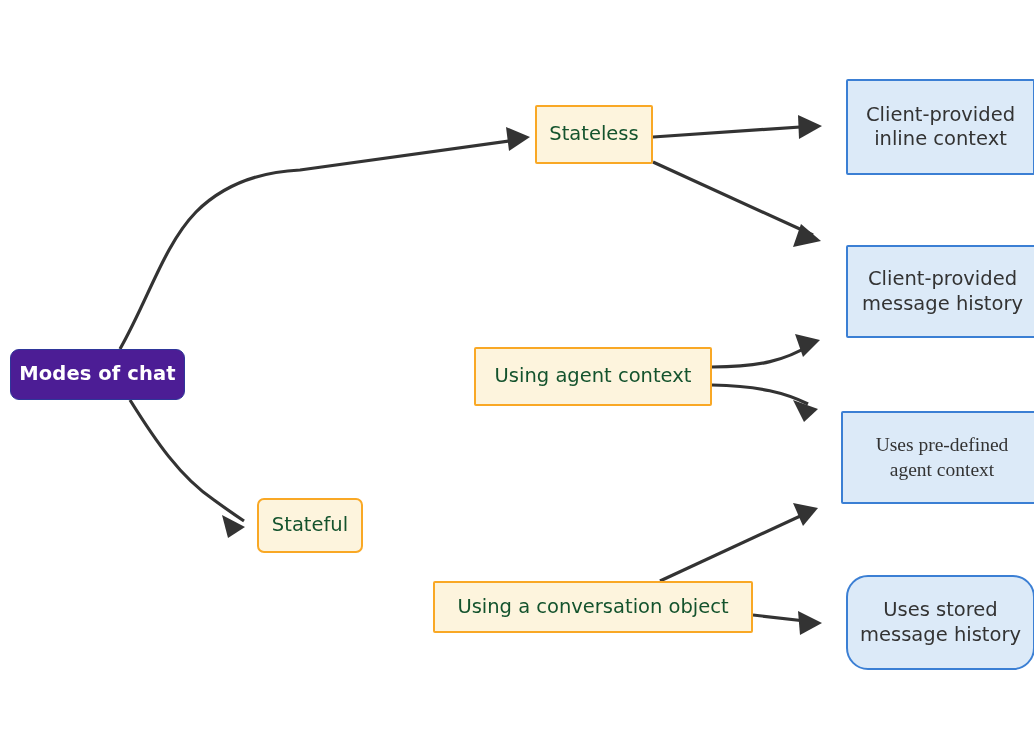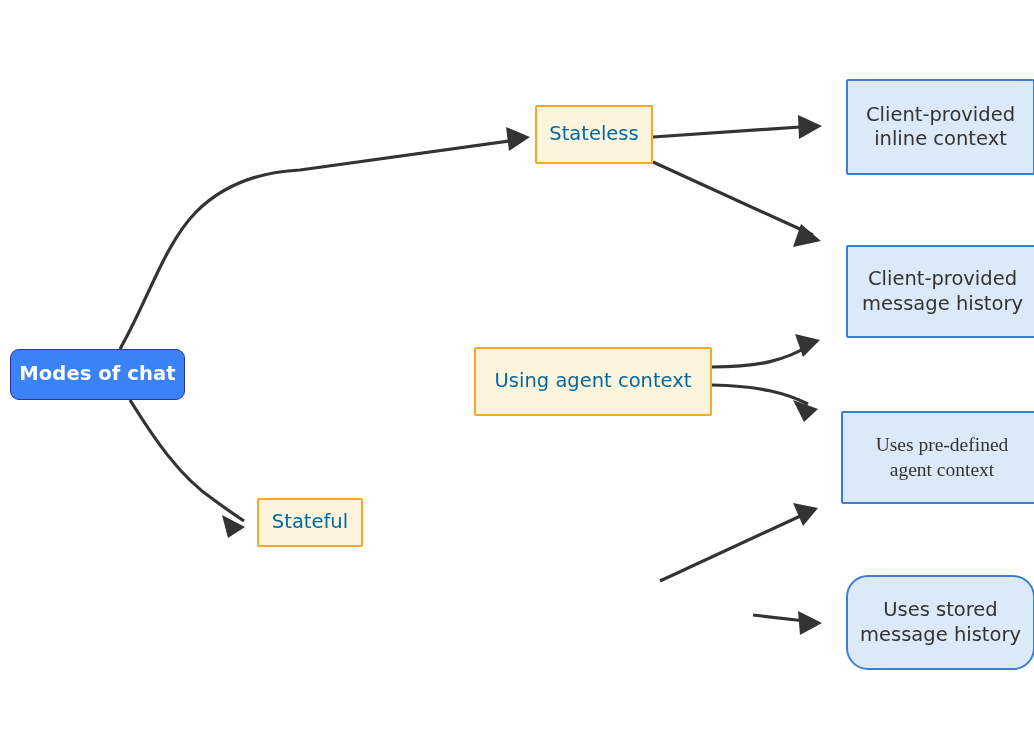--- a/index.html
+++ b/index.html
@@ -41,33 +41,33 @@
     position: absolute;
     box-sizing: border-box;
     display: flex;
     align-items: center;
     justify-content: center;
     text-align: center;
     line-height: 1.24;
     white-space: pre-line;
   }
   .node-root {
-    background: #3b82f6;
+    background: #4c1d95;
     border: 1px solid #2f369a;
     border-radius: 9px;
     color: #ffffff;
     font-weight: bold;
     font-size: 19.5px;
     letter-spacing: 0.1px;
   }
   .node-branch {
     background: #fdf4dd;
     border: 2px solid #f9a825;
     border-radius: 2px;
-    color: #0369a1;
+    color: #14532d;
     font-size: 19.5px;
   }
   .node-leaf {
     background: #dceaf8;
     border: 2px solid #3b7fd4;
     border-radius: 2px;
     color: #333333;
     font-size: 19.5px;
     margin-left: 19px;
   }
@@ -113,28 +113,31 @@
     </svg>
 
   <div class="node node-root" style="left: 10px; top: 349px; width: 175px; height: 51px;">
     <span>Modes of chat</span>
   </div>
 
   <div class="node node-branch" style="left: 535px; top: 105px; width: 118px; height: 59px;">
     <span>Stateless</span>
   </div>
 
-  <div class="node node-branch" style="left: 257px; top: 498px; width: 106px; height: 49px;">
+  <div class="node node-branch" style="left: 257px; top: 498px; width: 106px; height: 55px; border-radius: 7px;">
     <span>Stateful</span>
   </div>
 
-  <div class="node node-branch" style="left: 474px; top: 347px; width: 238px; height: 69px;">
+  <div class="node node-branch" style="left: 474px; top: 347px; width: 238px; height: 59px;">
     <span>Using agent context</span>
   </div>
 
+  <div class="node node-branch" style="left: 433px; top: 581px; width: 320px; height: 52px;">
+    <span>Using a conversation object</span>
+  </div>
 
   <div class="node node-leaf" style="left: 827px; top: 79px; width: 189px; height: 96px;">
     <span>Client-provided
 inline context</span>
   </div>
 
   <div class="node node-leaf" style="left: 827px; top: 245px; width: 193px; height: 93px;">
     <span>Client-provided
 message history</span>
   </div>

